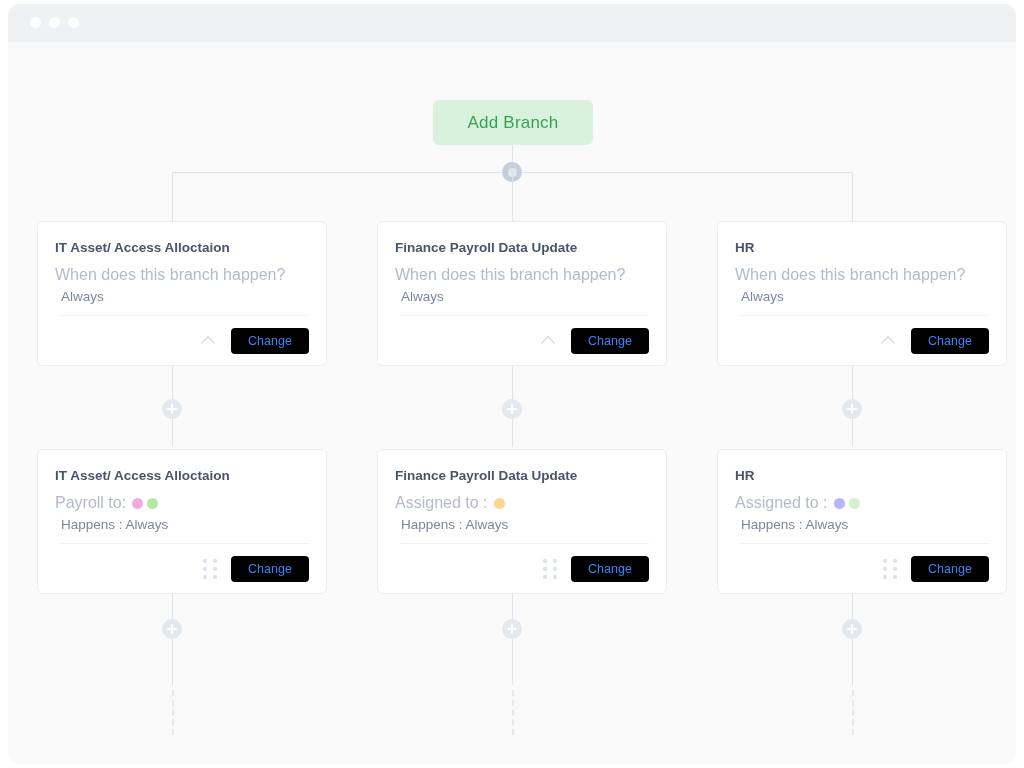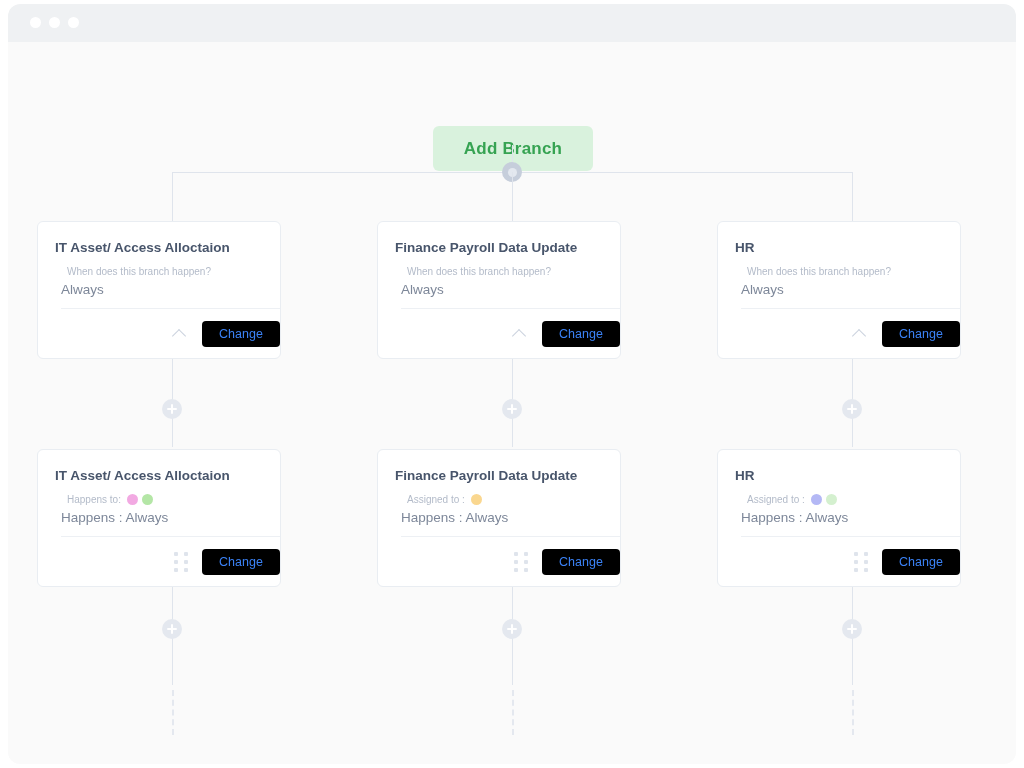--- a/index.html
+++ b/index.html
@@ -83,25 +83,24 @@
     left: 425px;
     top: 58px;
     width: 160px;
     height: 45px;
     background: #d9f2dd;
     border-radius: 6px;
     display: flex;
     align-items: center;
     justify-content: center;
     font-size: 17px;
-    font-weight: bold;
+    font-weight: normal;
     color: #36a352;
     cursor: pointer;
     letter-spacing: .2px;
-    margin-top: 26px;
   }
 
   
   .junction {
     position: absolute;
     width: 20px;
     height: 20px;
     border-radius: 50%;
     background: #c6cedb;
     display: flex;
@@ -131,40 +130,39 @@
     position: absolute;
     background: #ffffff;
     border-radius: 1px;
   }
   .plus-node::before { left: 5px; top: 9px;  width: 10px; height: 2px; }
   .plus-node::after  { left: 9px; top: 5px;  width: 2px;  height: 10px; }
 
   
   .card {
     position: absolute;
-    width: 244px;
+    width: 290px;
     background: #ffffff;
     border: 1px solid #e9edf2;
     border-radius: 6px;
-    padding: 18px 0 0 17px;
+    padding: 18px 17px 0 17px;
   }
   .card-title {
     font-size: 13.5px;
     font-weight: bold;
     color: #48556b;
     margin-bottom: 11px;
     white-space: nowrap;
   }
   .card-sub {
-    font-size: 10px;
+    font-size: 16px;
     color: #b3bbc9;
     margin-bottom: 5px;
     display: flex;
     align-items: center;
-    margin-left: 12px;
   }
   .card-value {
     font-size: 13.5px;
     color: #7d8799;
     padding-bottom: 11px;
     border-bottom: 1px solid #edf0f4;
     margin-left: 6px;
   }
   .card-footer {
     height: 49px;
@@ -308,21 +306,21 @@
       <div class="card-value">Always</div>
       <div class="card-footer">
         <span class="chevron"></span>
         <button class="change-btn">Change</button>
       </div>
     </div>
 
     <div class="card" style="left:29px; top:407px;">
       <div class="card-title">IT Asset/ Access Alloctaion</div>
       <div class="card-sub">
-        <span>Happens to:</span>
+        <span>Payroll to:</span>
         <span class="avatars">
           <span class="avatar" style="background:#f2a9e2"></span>
           <span class="avatar" style="background:#b4e6a6"></span>
         </span>
       </div>
       <div class="card-value">Happens : Always</div>
       <div class="card-footer">
         <span class="drag-handle">
           <span></span>
             <span></span>

